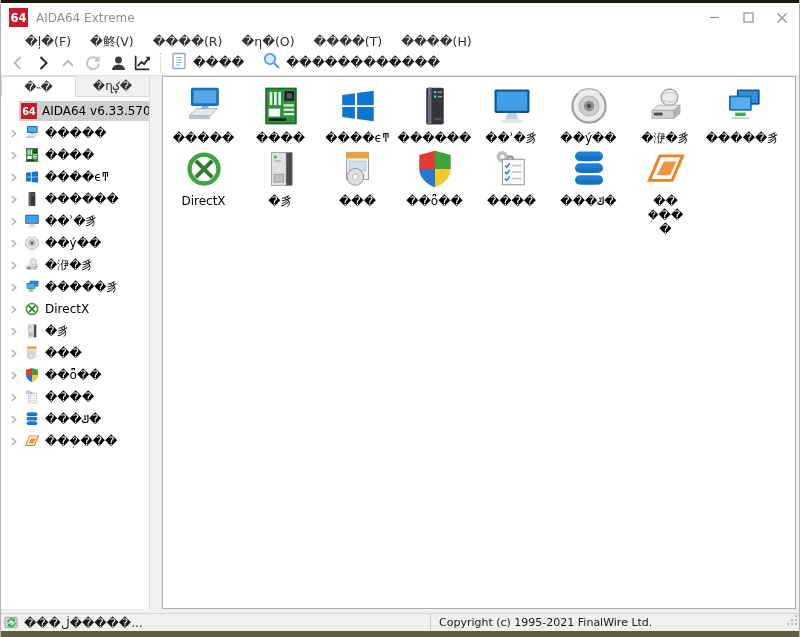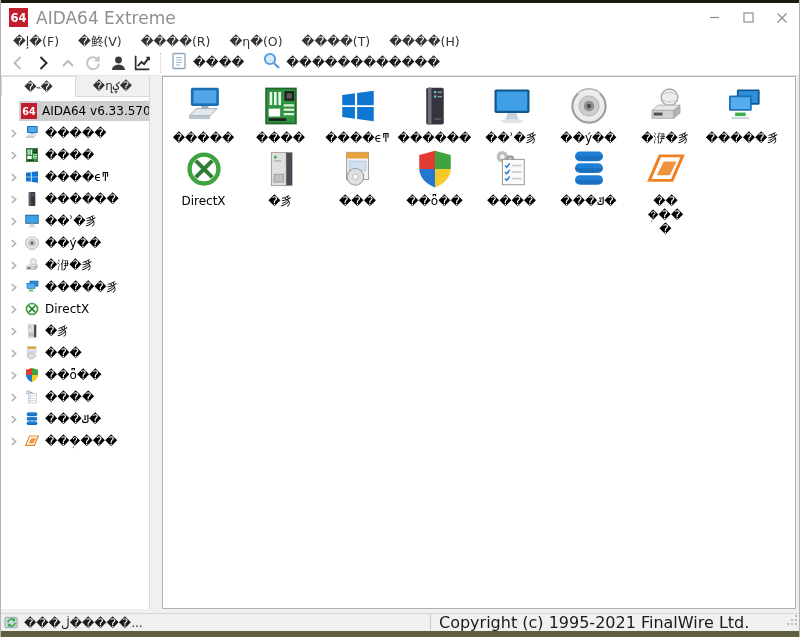--- a/index.html
+++ b/index.html
@@ -8,25 +8,25 @@
     width:800px;height:637px;background:#0c4a6e;position:relative;overflow:hidden;
     border-left:1px solid #b4b4b4;border-right:1px solid #b4b4b4;
     font-family:"DejaVu Sans","Liberation Sans",sans-serif;
     cursor:default;
   }
   .top-strip{height:3px;background:#1b1b12;}
   .bottom-strip{height:6px;background:#5f5e40;}
   
   .titlebar{height:29px;background:#fff;display:flex;align-items:center;padding-left:8px;}
   .logo64{width:19px;height:19px;flex:0 0 auto;}
-  .title-text{margin-left:8px;font-size:17px;color:#8f8f8f;flex:1 1 auto;}
+  .title-text{margin-left:8px;font-size:12px;color:#8f8f8f;flex:1 1 auto;}
   .win-controls{display:flex;height:100%;}
   .win-btn{width:34px;display:flex;align-items:center;justify-content:center;}
   
-  .menubar{height:18px;background:#fff;display:flex;align-items:center;padding-left:12px;gap:19px;}
+  .menubar{height:18px;background:#fff;display:flex;align-items:center;padding-left:24px;gap:19px;}
   .menu-item{font-size:12.5px;color:#333;white-space:nowrap;}
   
   .toolbar{height:26px;background:#fff;border-bottom:1px solid #e3e3e3;display:flex;align-items:center;padding-left:4px;}
   .tb-btn{width:25px;height:22px;display:flex;align-items:center;justify-content:center;}
   .tb-sep{width:1px;height:20px;border-left:1px dotted #c9c9c9;margin:0 5px;}
   .tb-group{display:flex;align-items:center;gap:5px;}
   .tb-label{font-size:12.5px;color:#1a1a1a;white-space:nowrap;}
   
   .body{height:537px;background:#f0f0f0;display:flex;padding-bottom:4px;}
   .sidebar{width:149px;background:#fff;border-right:1px solid #d9d9d9;display:flex;flex-direction:column;}
@@ -44,21 +44,21 @@
   .main{flex:1 1 auto;background:#fff;border:1px solid #b0b0b0;margin-right:3px;
         display:flex;flex-wrap:wrap;align-content:flex-start;padding:8px 0 0 2px;overflow:hidden;}
   .cell{width:77px;display:flex;flex-direction:column;align-items:center;margin-bottom:3px;}
   .cell-ico{height:46px;display:flex;align-items:flex-start;justify-content:center;}
   .cell-label{font-size:12px;line-height:14px;color:#000;text-align:center;max-width:74px;word-break:break-all;}
   .cell-benchmark .cell-label{max-width:46px;}
   
   .statusbar{height:18px;background:#f0f0f0;border-top:1px solid #d6d6d6;display:flex;align-items:center;position:relative;}
   .status-left{flex:0 0 430px;display:flex;align-items:center;gap:5px;padding-left:3px;height:100%;border-right:1px solid #c9c9c9;}
   .status-text{font-size:12px;color:#1a1a1a;white-space:nowrap;}
-  .status-copy{font-size:16px;color:#1a1a1a;padding-left:8px;white-space:nowrap;}
+  .status-copy{font-size:11px;color:#1a1a1a;padding-left:8px;white-space:nowrap;}
   .grip{position:absolute;right:1px;bottom:1px;}
 </style>
 </head>
 <body>
 
 <div class="window">
   <div class="top-strip"></div>
 
   <div class="titlebar">
     <span class="logo64">

